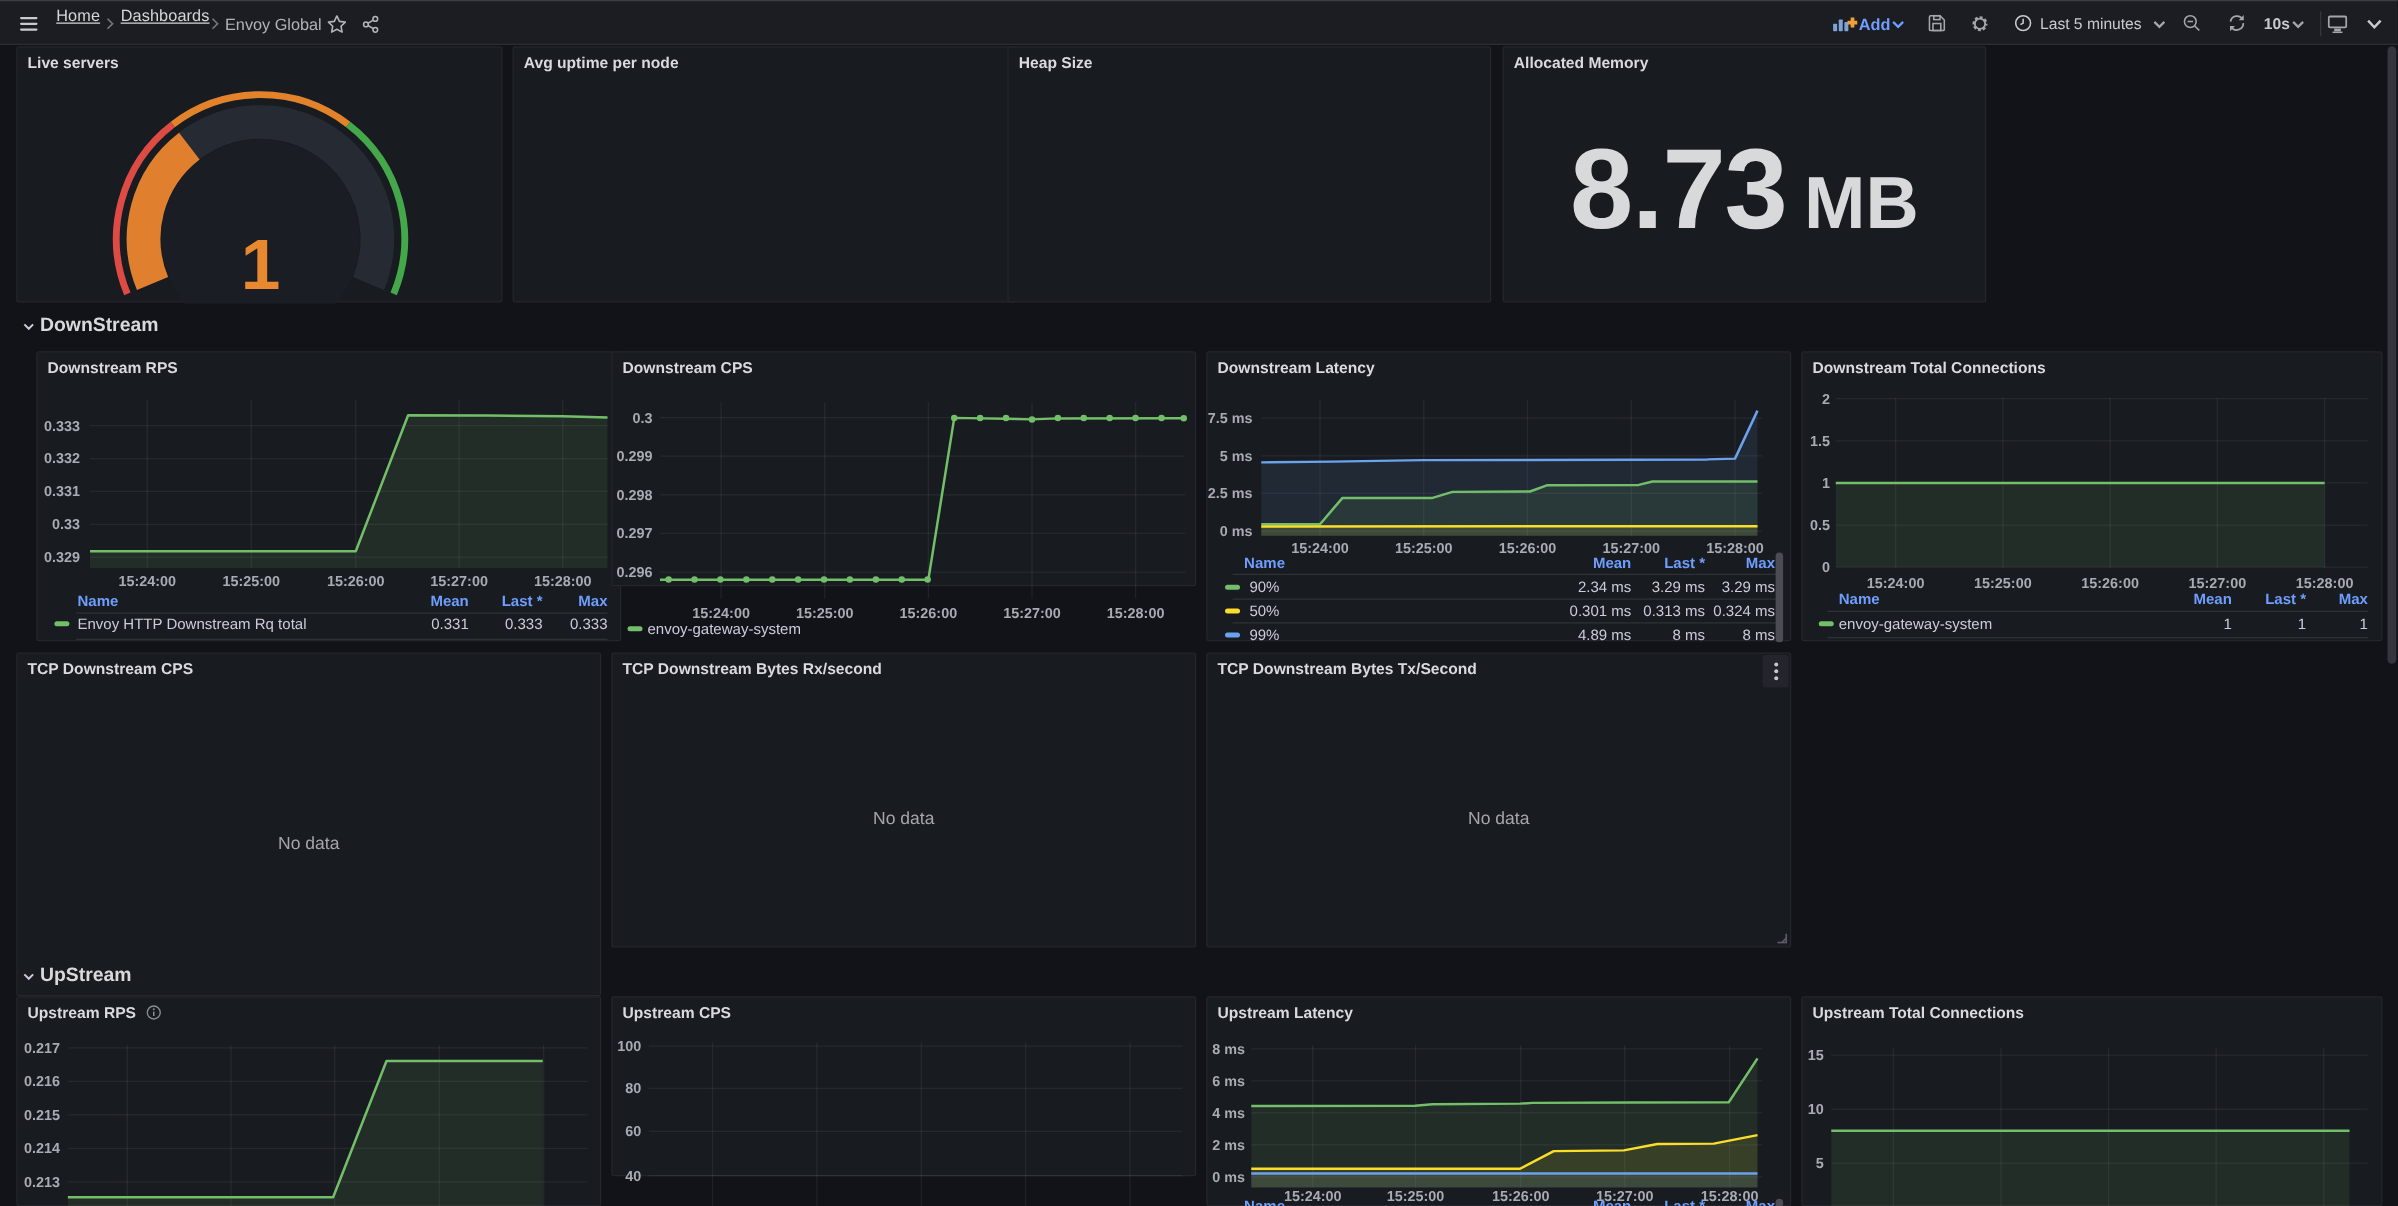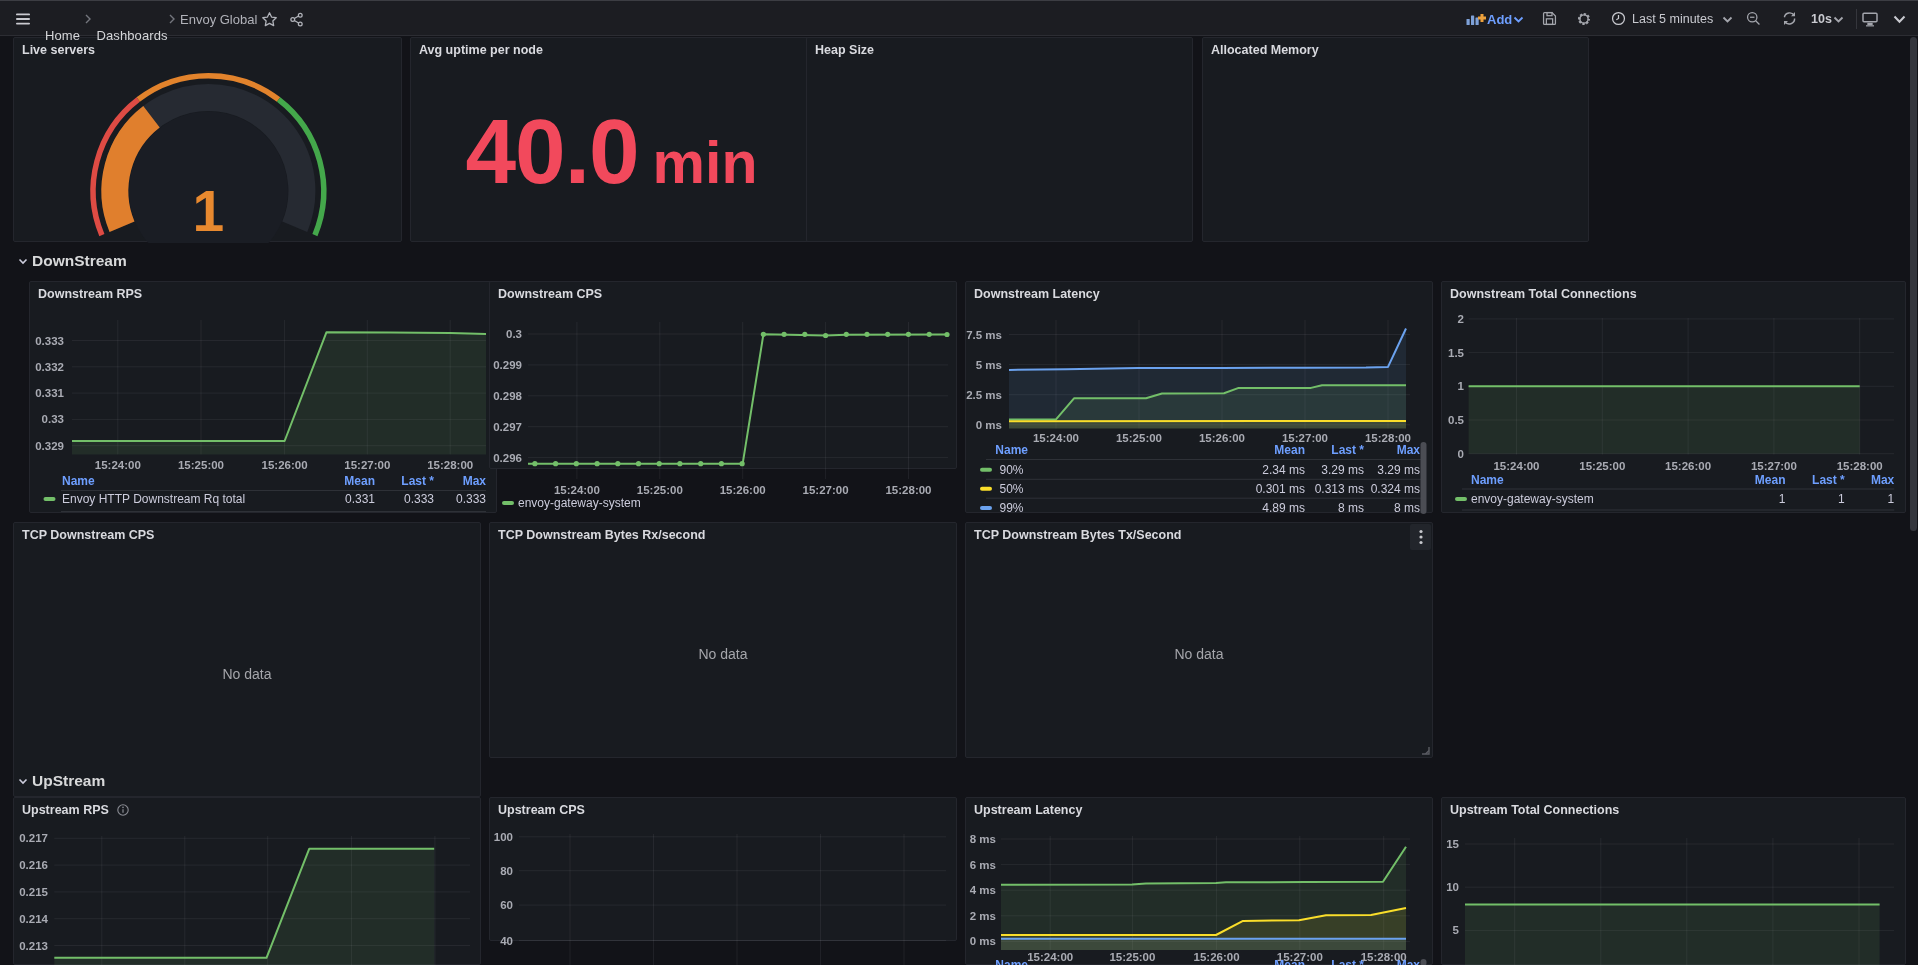--- a/index.html
+++ b/index.html
@@ -1,18 +1,18 @@
 <!DOCTYPE html>
 <html><head><meta charset="utf-8"><style>
 * { margin:0; padding:0; box-sizing:border-box; }
 html,body { width:1918px; height:965px; overflow:hidden; background:#121318;
   font-family:"Liberation Sans", sans-serif; }
 #nav { position:absolute; left:0; top:0; width:1918px; height:36px; background:#1c1d22;
   border-top:1px solid #3c3d43; border-bottom:1px solid #2c2d33; }
-.bc1 { position:absolute; top:27px; font-size:13px; color:#d5d6d9; letter-spacing:0.1px; }
+.bc1 { position:absolute; top:4px; font-size:13px; color:#d5d6d9; letter-spacing:0.1px;text-decoration:underline; }
 .bc2 { position:absolute; top:10.5px; font-size:13px; color:#b2b3ba; }
 .navtxt { position:absolute; top:10.5px; font-size:13px; }
 .panel { position:absolute; background:#181b20; border:1px solid #24262d; border-radius:2px; }
 .ptitle { position:absolute; left:8px; top:5px; font-size:12.5px; font-weight:bold; color:#d9dadf;
   display:flex; align-items:center; }
 .statwrap { position:absolute; left:0; right:0; top:24px; bottom:0; display:flex;
   align-items:center; justify-content:center; }
 .statv { font-size:91px; font-weight:bold; letter-spacing:-1px; }
 .statu { margin-left:14px; font-size:59px; font-weight:bold; }
 .nodata { position:absolute; left:0; right:0; top:28px; bottom:0; display:flex; align-items:center;
@@ -29,29 +29,29 @@
       <path d="M 108.02 188.78 A 93.5 93.5 0 1 1 280.78 188.78" fill="none" stroke-width="27" stroke="#262a32"></path>
       <path d="M 108.02 188.78 A 93.5 93.5 0 0 1 137.48 78.82" fill="none" stroke-width="27" stroke="#e07f2d"></path>
       <path d="M 87.88 197.12 A 115.3 115.3 0 0 1 124.21 61.53" fill="none" stroke-width="5.5" stroke="#de4b44"></path>
       <path d="M 124.21 61.53 A 115.3 115.3 0 0 1 264.59 61.53" fill="none" stroke-width="5.5" stroke="#e2832c"></path>
       <path d="M 264.59 61.53 A 115.3 115.3 0 0 1 300.92 197.12" fill="none" stroke-width="5.5" stroke="#44a84b"></path>
       <text x="194.4" y="193" text-anchor="middle" font-size="57" font-weight="bold" fill="#e8892f">1</text>
     </svg>
   </div>
 <div class="panel" style="left:410px;top:37px;width:403px;height:205px">
     <div class="ptitle">Avg uptime per node</div>
-    <div class="statwrap">
-      <div><span class="statv" style="color:#f2495c">40.0</span><span class="statu" style="color:#f2495c">min</span></div>
-    </div>
   </div>
 <div class="panel" style="left:806px;top:37px;width:387px;height:205px">
     <div class="ptitle">Heap Size</div>
   </div>
 <div class="panel" style="left:1202px;top:37px;width:387px;height:205px">
     <div class="ptitle">Allocated Memory</div>
+    <div class="statwrap">
+      <div><span class="statv" style="color:#d8d9da">8.73</span><span class="statu" style="color:#d8d9da">MB</span></div>
+    </div>
   </div>
 <div class="panel" style="left:29px;top:281px;width:468px;height:232px">
     <div class="ptitle">Downstream RPS</div>
     <svg width="468" height="232" viewBox="0 0 468 232" style="position:absolute;left:0;top:0">
       <line x1="42" x2="456" y1="58.5" y2="58.5" stroke="rgba(204,204,220,0.08)"></line>
       <text x="34" y="62.5" text-anchor="end" class="ax">0.333</text>
       <line x1="42" x2="456" y1="84.8" y2="84.8" stroke="rgba(204,204,220,0.08)"></line>
       <text x="34" y="88.8" text-anchor="end" class="ax">0.332</text>
       <line x1="42" x2="456" y1="111.1" y2="111.1" stroke="rgba(204,204,220,0.08)"></line>
       <text x="34" y="115.1" text-anchor="end" class="ax">0.331</text>

